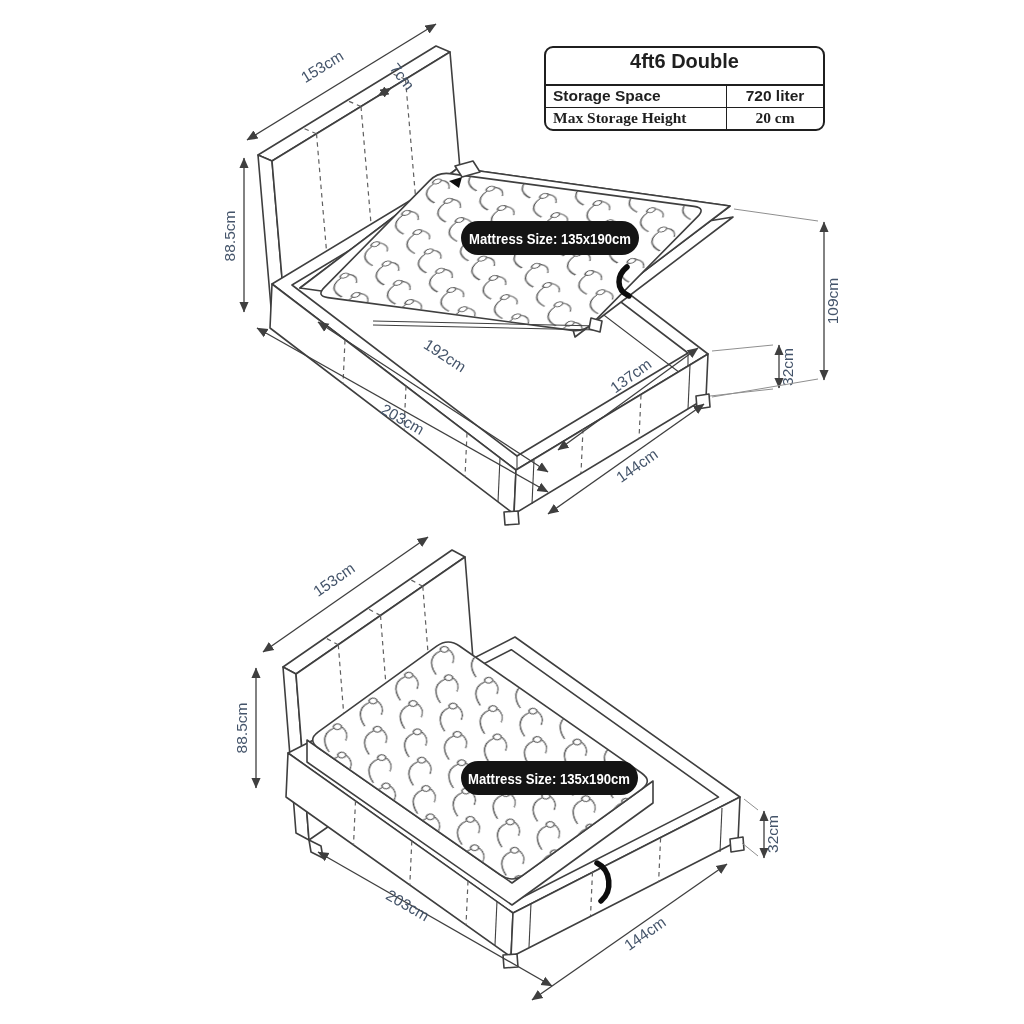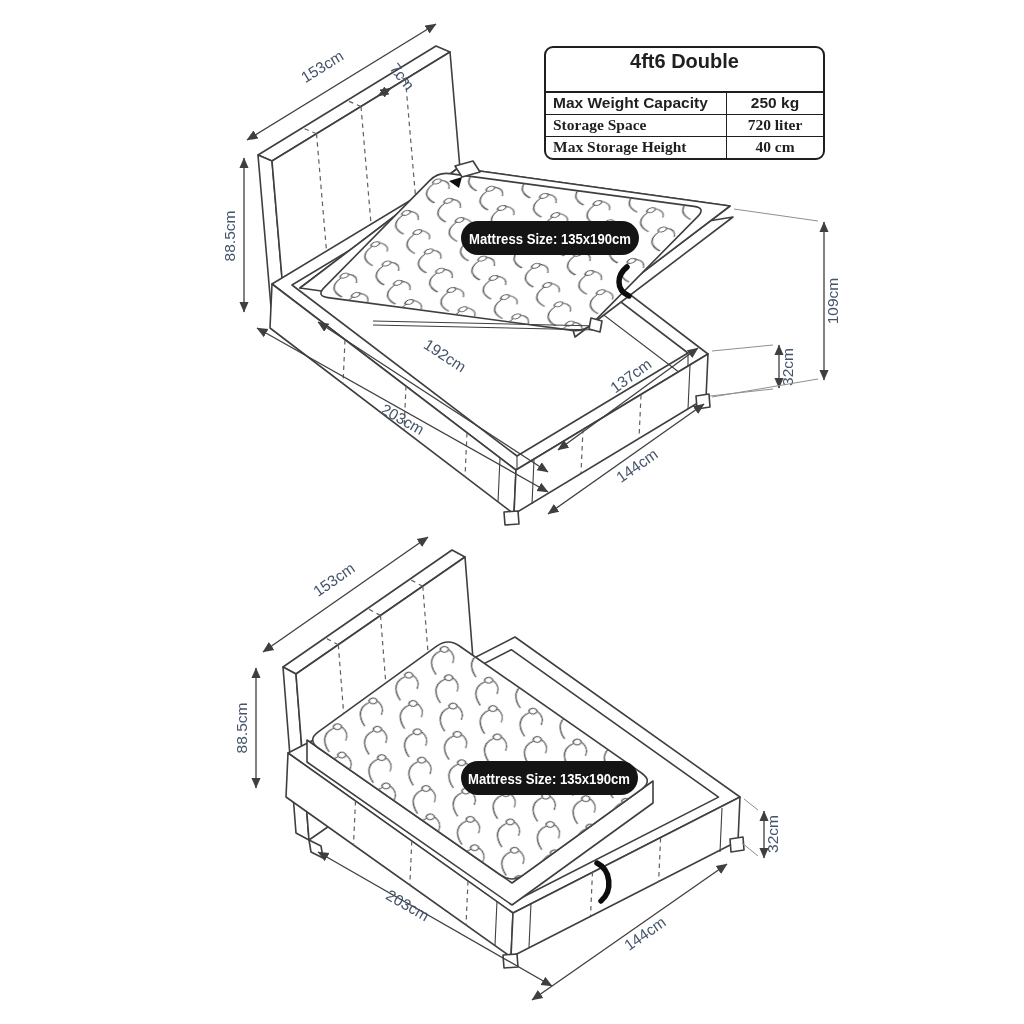--- a/index.html
+++ b/index.html
@@ -27,21 +27,21 @@
   .tuft   { fill:none; stroke:#565656; stroke-width:1.15; }
 
   
   .spec-table {
     position:absolute; left:544px; top:46px; width:277px;
     border:2.5px solid #1f1f1f; border-radius:9px; background:#fff;
     color:#1f1f1f; overflow:hidden;
   }
   .spec-title {
     text-align:center; font-size:20px; font-weight:bold;
-    padding:2px 0 18px 0; border-bottom:2px solid #1f1f1f;
+    padding:2px 0 11px 0; border-bottom:2px solid #1f1f1f;
   }
   .spec-row { display:grid; grid-template-columns:1fr 97px; }
   .spec-row + .spec-row { border-top:1.6px solid #1f1f1f;font-family:Liberation Serif, serif; }
   .spec-label { padding:1px 7px 2px 7px; font-size:15.5px; font-weight:600; }
   .spec-value { padding:1px 4px 2px 4px; font-size:15.5px; font-weight:600;
                 text-align:center; border-left:1.6px solid #1f1f1f; }
 </style>
 </head>
 <body>
 
@@ -252,26 +252,22 @@
       <path class="ext" d="M744,799 L758,810 M742,843 L758,856"></path>
       <path class="dim" d="M764,811 L764,858"></path>
       <text class="dimtxt" transform="translate(778,834) rotate(-90)">32cm</text>
     </g>
   </g>
 </svg>
 
   <div class="spec-table">
     <div class="spec-title">4ft6 Double</div>
     <div class="spec-row">
-      <div class="spec-label">Max Weight Capacity</div>
-      <div class="spec-value">250 kg</div>
-    </div>
-    <div class="spec-row">
       <div class="spec-label">Storage Space</div>
       <div class="spec-value">720 liter</div>
     </div>
     <div class="spec-row">
       <div class="spec-label">Max Storage Height</div>
-      <div class="spec-value">40 cm</div>
+      <div class="spec-value">20 cm</div>
     </div>
   </div>
 
 </div>
 
 </body></html>

